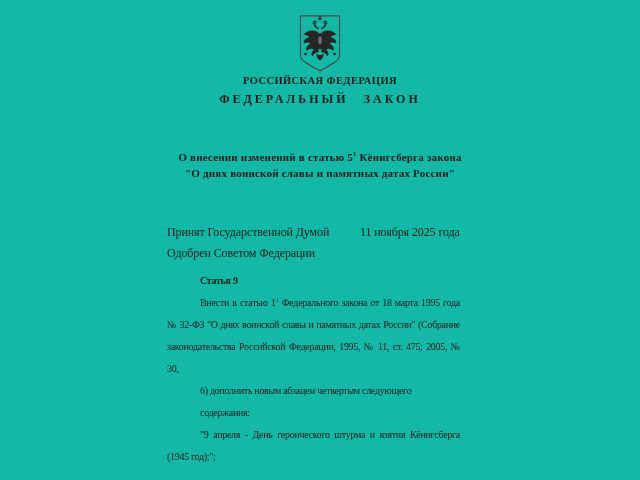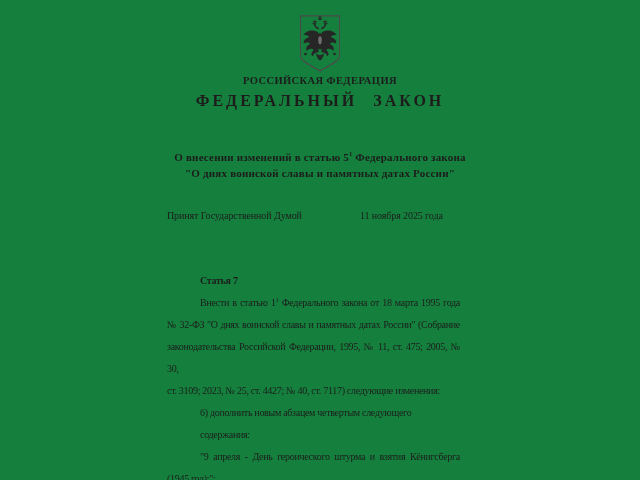--- a/index.html
+++ b/index.html
@@ -1,21 +1,21 @@
 <!DOCTYPE html>
 <html><head>
 <meta charset="utf-8">
 <style>
   * { margin: 0; padding: 0; box-sizing: border-box; }
   html, body { background: #ffffff; }
   .page {
     position: relative;
     width: 640px;
     height: 480px;
-    background: #15803d;
+    background: #14b8a6;
     overflow: hidden;
     font-family: "Liberation Serif", "DejaVu Serif", serif;
     color: #1c1c1c;
   }
   .crest {
     position: absolute;
     left: 297px;
     top: 14px;
     width: 46px;
     height: 60px;
@@ -31,21 +31,21 @@
     font-size: 10.5px;
     letter-spacing: 0.4px;
   }
   .doctype {
     position: absolute;
     top: 92px;
     left: 0;
     width: 100%;
     text-align: center;
     font-weight: bold;
-    font-size: 16px;
+    font-size: 12px;
     letter-spacing: 3px;
     word-spacing: 9px;
     white-space: nowrap;
   }
   .law-title {
     position: absolute;
     top: 149px;
     left: 0;
     width: 100%;
     text-align: center;
@@ -55,23 +55,23 @@
     letter-spacing: 0.2px;
   }
   sup {
     font-size: 6.5px;
     vertical-align: super;
     line-height: 0;
   }
   .adoption {
     position: absolute;
     left: 167px;
-    top: 205px;
+    top: 222px;
     width: 293px;
-    font-size: 10px;
+    font-size: 12px;
     letter-spacing: -0.1px;
     font-family: Liberation Serif, serif;
   }
   .adoption-row {
     position: relative;
     height: 21px;
     line-height: 21px;
   }
   .adoption-row .date {
     position: absolute;
@@ -134,38 +134,38 @@
 
       <ellipse cx="50" cy="58" rx="4" ry="9" fill="#6e6e6e"></ellipse>
     </svg>
   </div>
 
   <div class="country">РОССИЙСКАЯ ФЕДЕРАЦИЯ</div>
 
   <div class="doctype">ФЕДЕРАЛЬНЫЙ ЗАКОН</div>
 
   <div class="law-title">
-    <div><span>О внесении изменений в статью 5</span><sup>1</sup><span> Федерального закона</span></div>
+    <div><span>О внесении изменений в статью 5</span><sup>1</sup><span> Кёнигсберга закона</span></div>
     <div>"О днях воинской славы и памятных датах России"</div>
   </div>
 
   <div class="adoption">
     <div class="adoption-row">
       <span>Принят Государственной Думой</span>
       <span class="date">11 ноября 2025 года</span>
     </div>
     <div class="adoption-row">
+      <span>Одобрен Советом Федерации</span>
     </div>
   </div>
 
   <div class="body-block">
-    <div class="bline indent article-heading">Статья 7</div>
+    <div class="bline indent article-heading">Статья 9</div>
     <div class="bline indent stretch"><span>Внести в статью 1</span><sup>1</sup><span> Федерального закона от 18 марта 1995 года</span></div>
     <div class="bline stretch">№ 32-ФЗ "О днях воинской славы и памятных датах России" (Собрание</div>
     <div class="bline stretch">законодательства Российской Федерации, 1995, № 11, ст. 475; 2005, № 30,</div>
-    <div class="bline">ст. 3109; 2023, № 25, ст. 4427; № 40, ст. 7117) следующие изменения:</div>
     <div class="bline indent">6) дополнить новым абзацем четвертым следующего содержания:</div>
     <div class="bline indent stretch">"9 апреля - День героического штурма и взятия Кёнигсберга</div>
     <div class="bline">(1945 год);";</div>
 
   </div>
 
 </div>
 
 </body></html>

